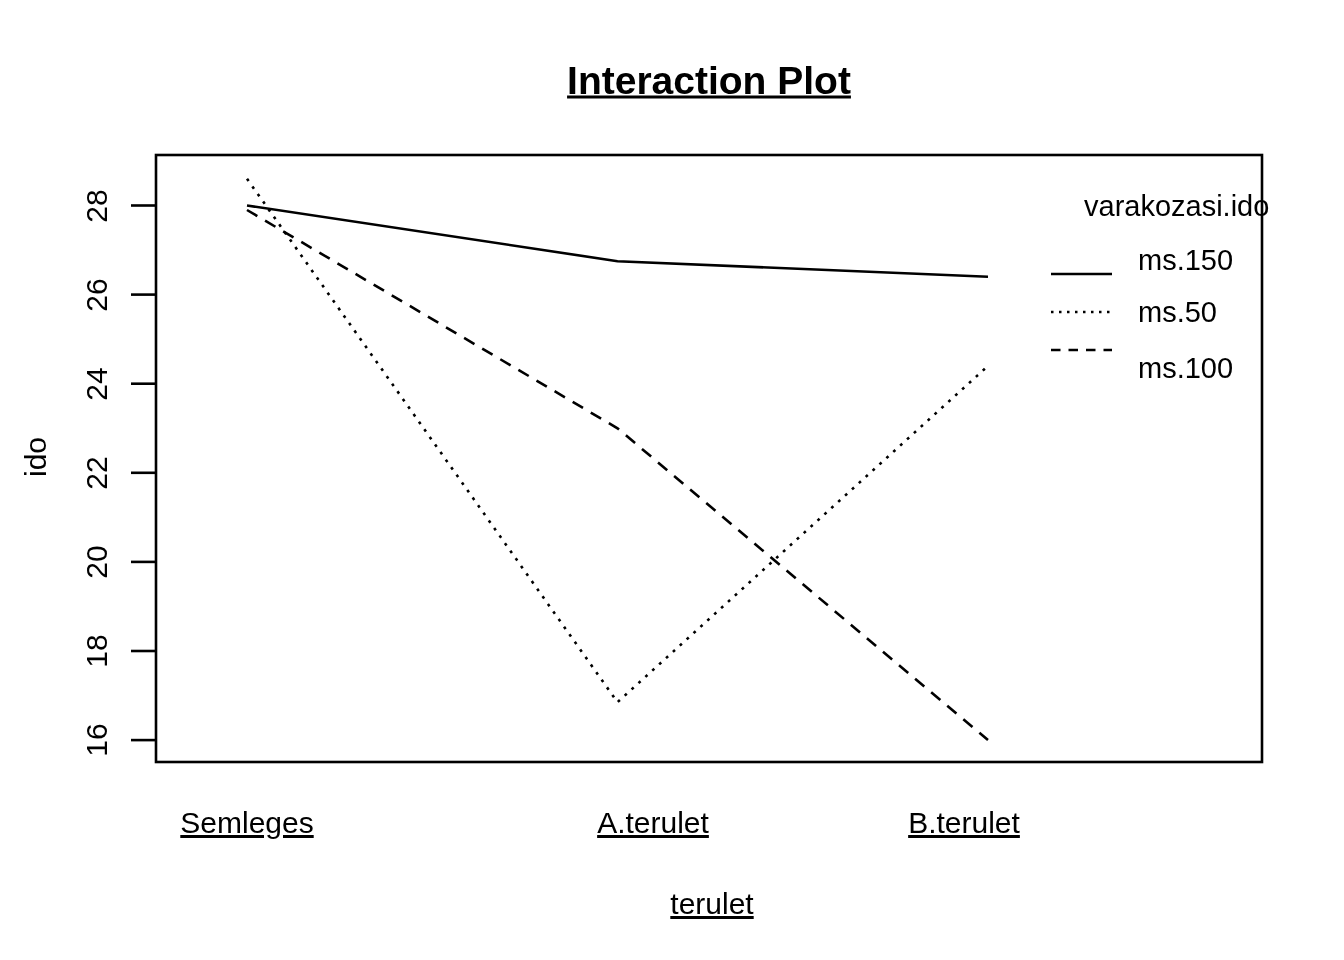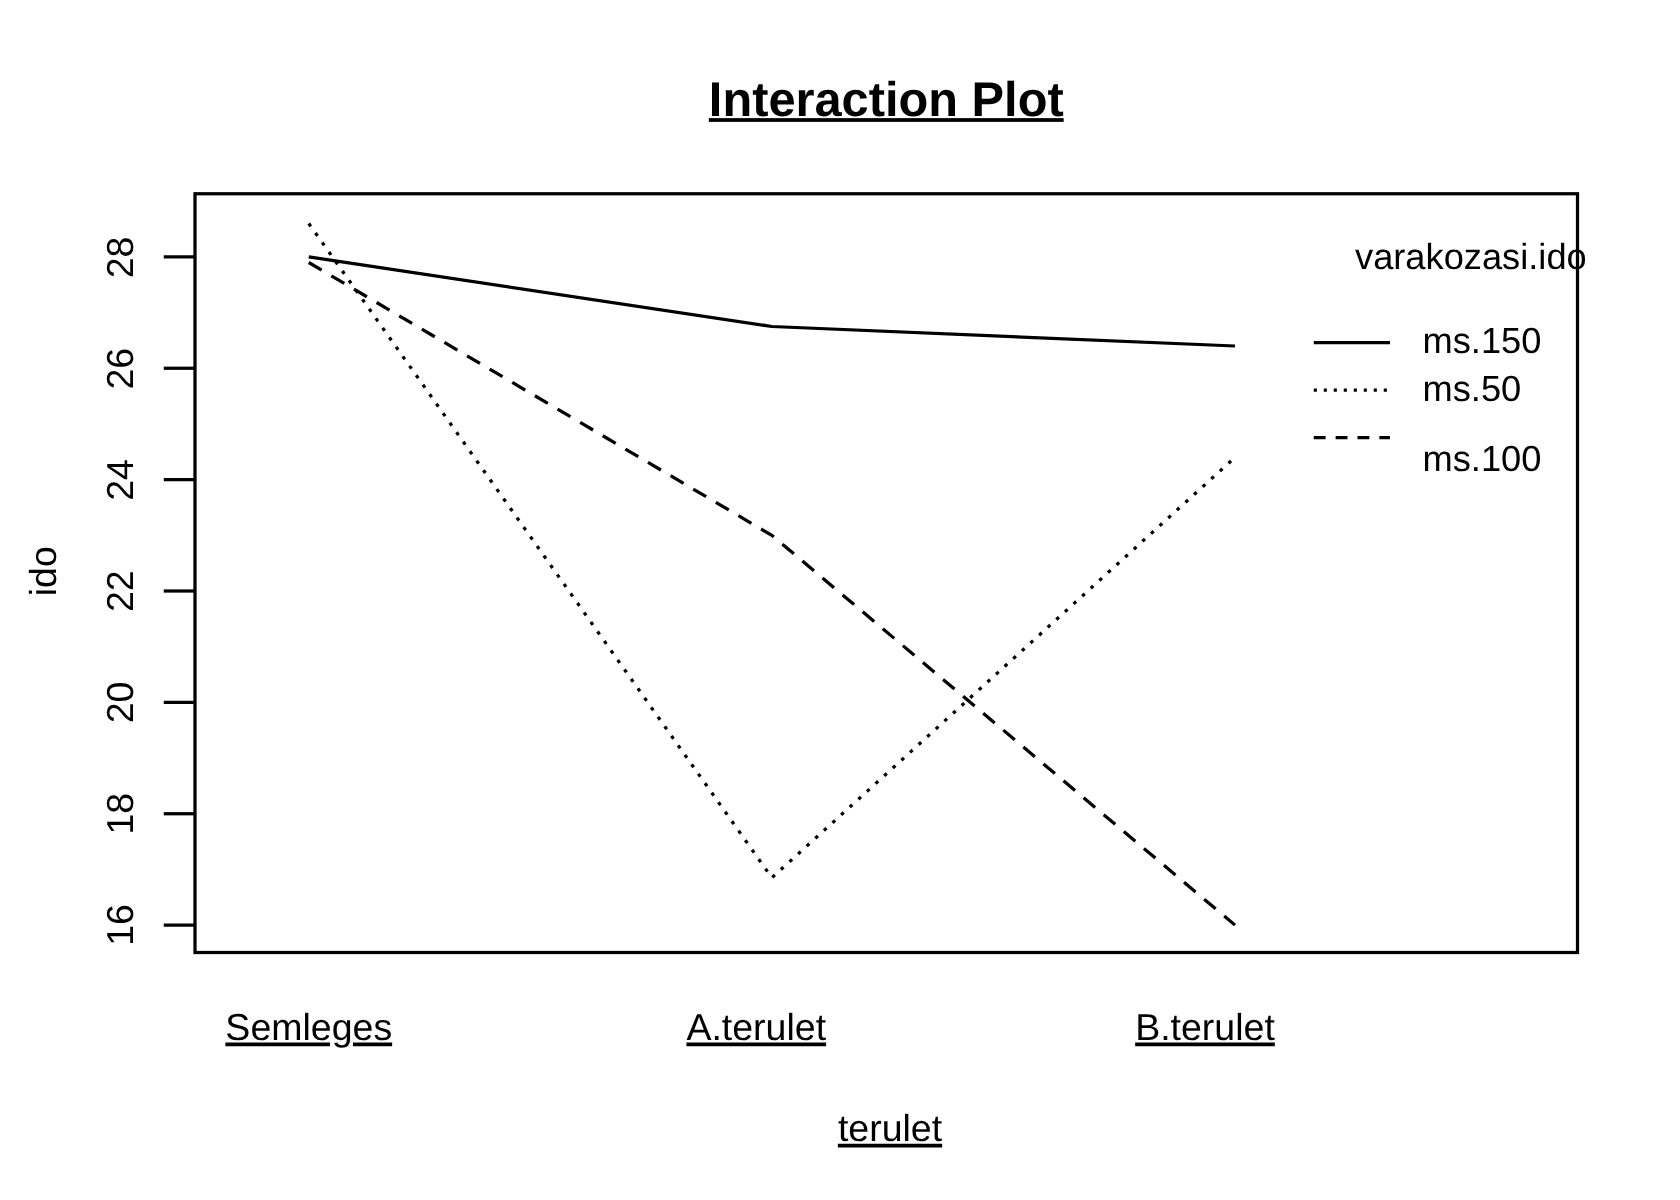--- a/index.html
+++ b/index.html
@@ -80,20 +80,20 @@
 
   <div id="generated-labels">
       <div class="lbl rot-centered axis-text" style="left:97px; top:740.0999999999999px;">16</div>
       <div class="lbl rot-centered axis-text" style="left:97px; top:651px;">18</div>
       <div class="lbl rot-centered axis-text" style="left:97px; top:561.9px;">20</div>
       <div class="lbl rot-centered axis-text" style="left:97px; top:472.79999999999995px;">22</div>
       <div class="lbl rot-centered axis-text" style="left:97px; top:383.7px;">24</div>
       <div class="lbl rot-centered axis-text" style="left:97px; top:294.6px;">26</div>
       <div class="lbl rot-centered axis-text" style="left:97px; top:205.5px;">28</div>
       <div class="lbl centered axis-text" style="left:247px; top:823px;">Semleges</div>
-      <div class="lbl centered axis-text" style="left:605px; top:823px;">A.terulet</div>
+      <div class="lbl centered axis-text" style="left:653px; top:823px;">A.terulet</div>
       <div class="lbl centered axis-text" style="left:964px; top:823px;">B.terulet</div>
-      <div class="lbl vcentered legend-text" style="left:1138px; top:274px;">ms.150</div>
+      <div class="lbl vcentered legend-text" style="left:1138px; top:260px;">ms.150</div>
       <div class="lbl vcentered legend-text" style="left:1138px; top:312px;">ms.50</div>
       <div class="lbl vcentered legend-text" style="left:1138px; top:368px;">ms.100</div>
     </div>
 
 </div>
 
 </body></html>

